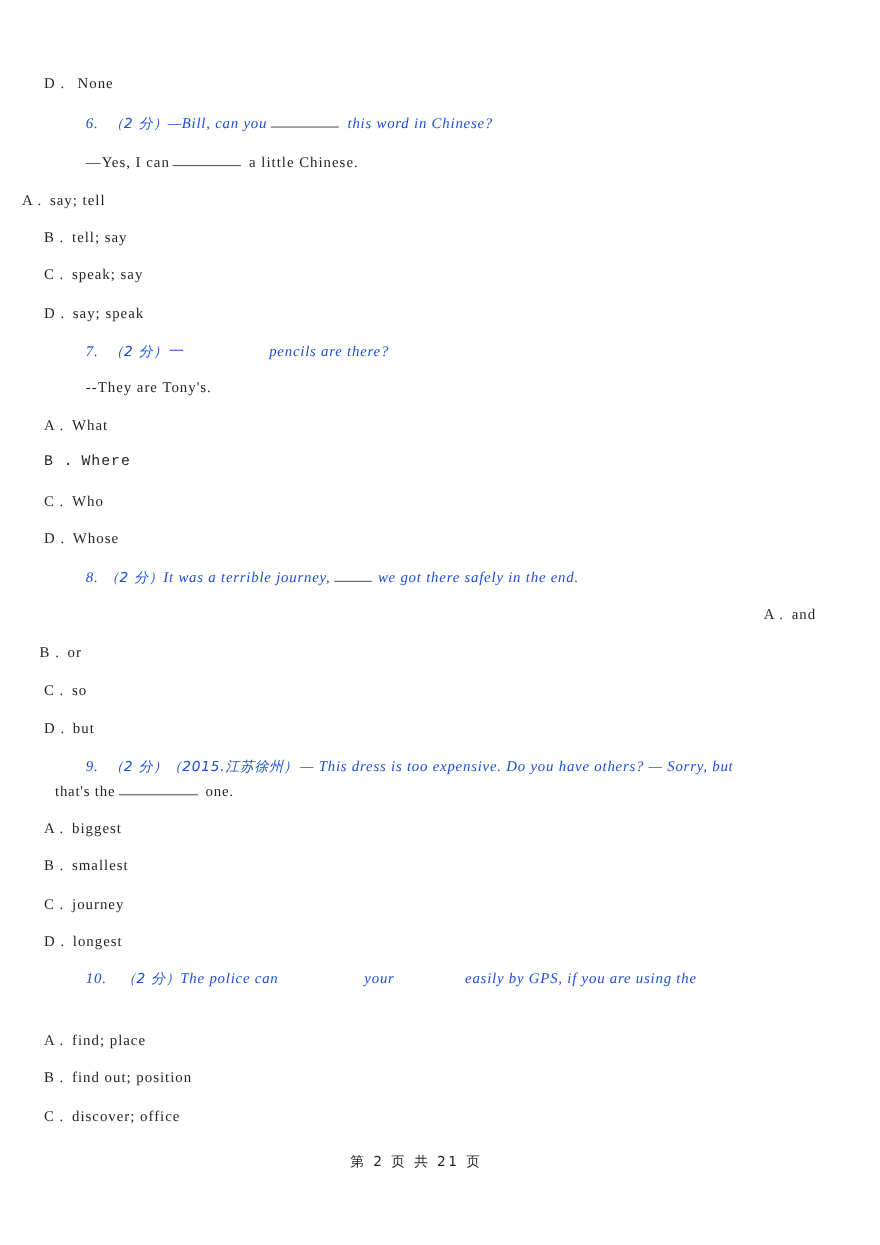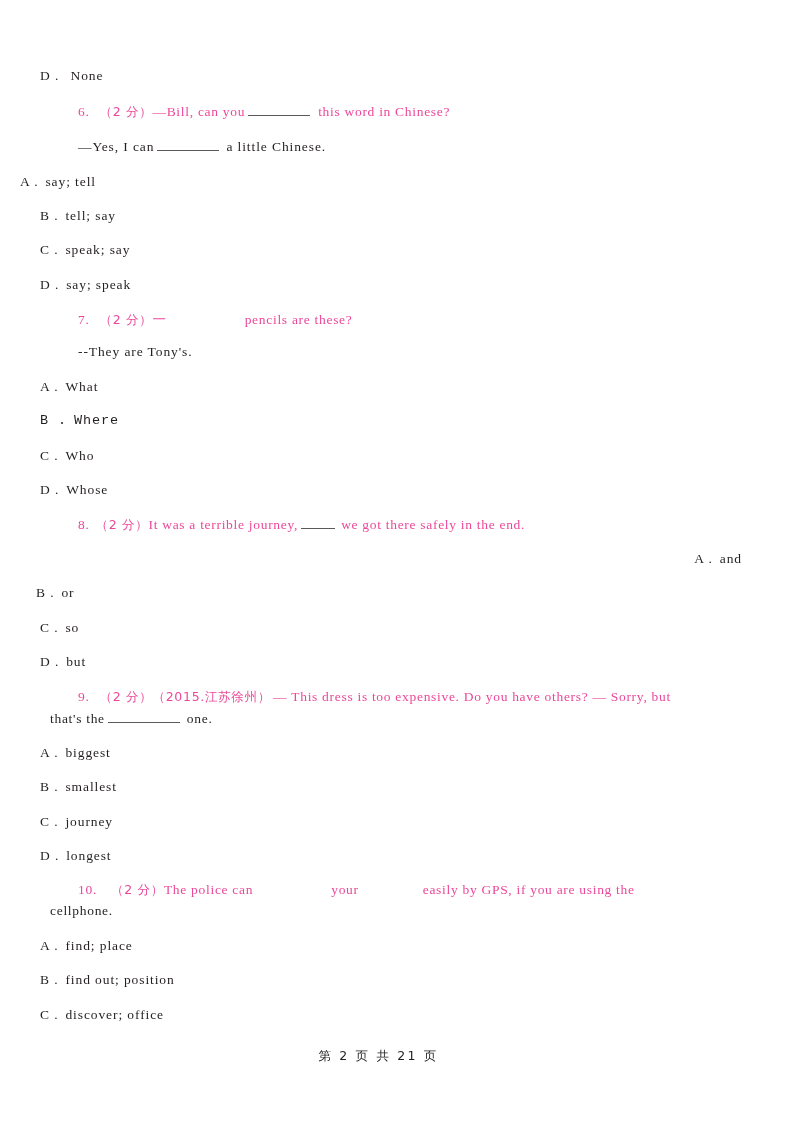--- a/index.html
+++ b/index.html
@@ -26,21 +26,22 @@
   }
   
   .qline {
     text-align: justify;
     text-align-last: left;
     padding: 0;
     margin: 0 0 0 0;
     font-size: 13.5px;
     line-height: 1.45;
     letter-spacing: 0.7px;
-    color: #ec4899;
+    color: #1d4ed8;
+    font-style: italic;
   }
   .qline .num {
     margin-left: 28px;
   }
   
   .contline {
     text-align: left;
     font-size: 13.5px;
     letter-spacing: 0.7px;
     color: #231f20;
@@ -116,21 +117,21 @@
     <span class="optlabel">B .</span><span class="gap" style="width:7px"></span><span>tell; say</span>
   </div>
   <div class="row optline" style="top:226px;">
     <span class="optlabel">C .</span><span class="gap" style="width:7px"></span><span>speak; say</span>
   </div>
   <div class="row optline" style="top:261px;">
     <span class="optlabel">D .</span><span class="gap" style="width:7px"></span><span>say; speak</span>
   </div>
 
   <div class="row qline" style="top:294px; left:50px;">
-    <span class="num">7.</span><span class="gap" style="width:10px"></span><span class="cjk">（2 分）</span><span>一</span><span class="gap gap-lg"></span><span>pencils are these?</span>
+    <span class="num">7.</span><span class="gap" style="width:10px"></span><span class="cjk">（2 分）</span><span>一</span><span class="gap gap-lg"></span><span>pencils are there?</span>
   </div>
   <div class="row replyline" style="top:328px; left:50px;">
     <span>--They are Tony's.</span>
   </div>
   <div class="row optline" style="top:363px;">
     <span class="optlabel">A .</span><span class="gap" style="width:7px"></span><span>What</span>
   </div>
   <div class="row optline" style="top:397px;font-family:Liberation Mono, monospace;">
     <span class="optlabel">B .</span><span class="gap" style="width:7px"></span><span>Where</span>
   </div>
@@ -172,23 +173,20 @@
   <div class="row optline" style="top:798px;">
     <span class="optlabel">C .</span><span class="gap" style="width:7px"></span><span>journey</span>
   </div>
   <div class="row optline" style="top:832px;">
     <span class="optlabel">D .</span><span class="gap" style="width:7px"></span><span>longest</span>
   </div>
 
   <div class="row qline" style="top:864px; left:50px; width:702px;">
     <span class="num">10.</span><span class="gap" style="width:14px"></span><span class="cjk">（2 分）</span><span>The police can</span><span class="gap gap-lg"></span><span>your</span><span class="gap gap-md"></span><span>easily by GPS, if you are using the</span>
   </div>
-  <div class="row contline" style="top:887px; left:50px;">
-    <span>cellphone.</span>
-  </div>
   <div class="row optline" style="top:922px;">
     <span class="optlabel">A .</span><span class="gap" style="width:7px"></span><span>find; place</span>
   </div>
   <div class="row optline" style="top:956px;">
     <span class="optlabel">B .</span><span class="gap" style="width:7px"></span><span>find out; position</span>
   </div>
   <div class="row optline" style="top:991px;">
     <span class="optlabel">C .</span><span class="gap" style="width:7px"></span><span>discover; office</span>
   </div>
 

